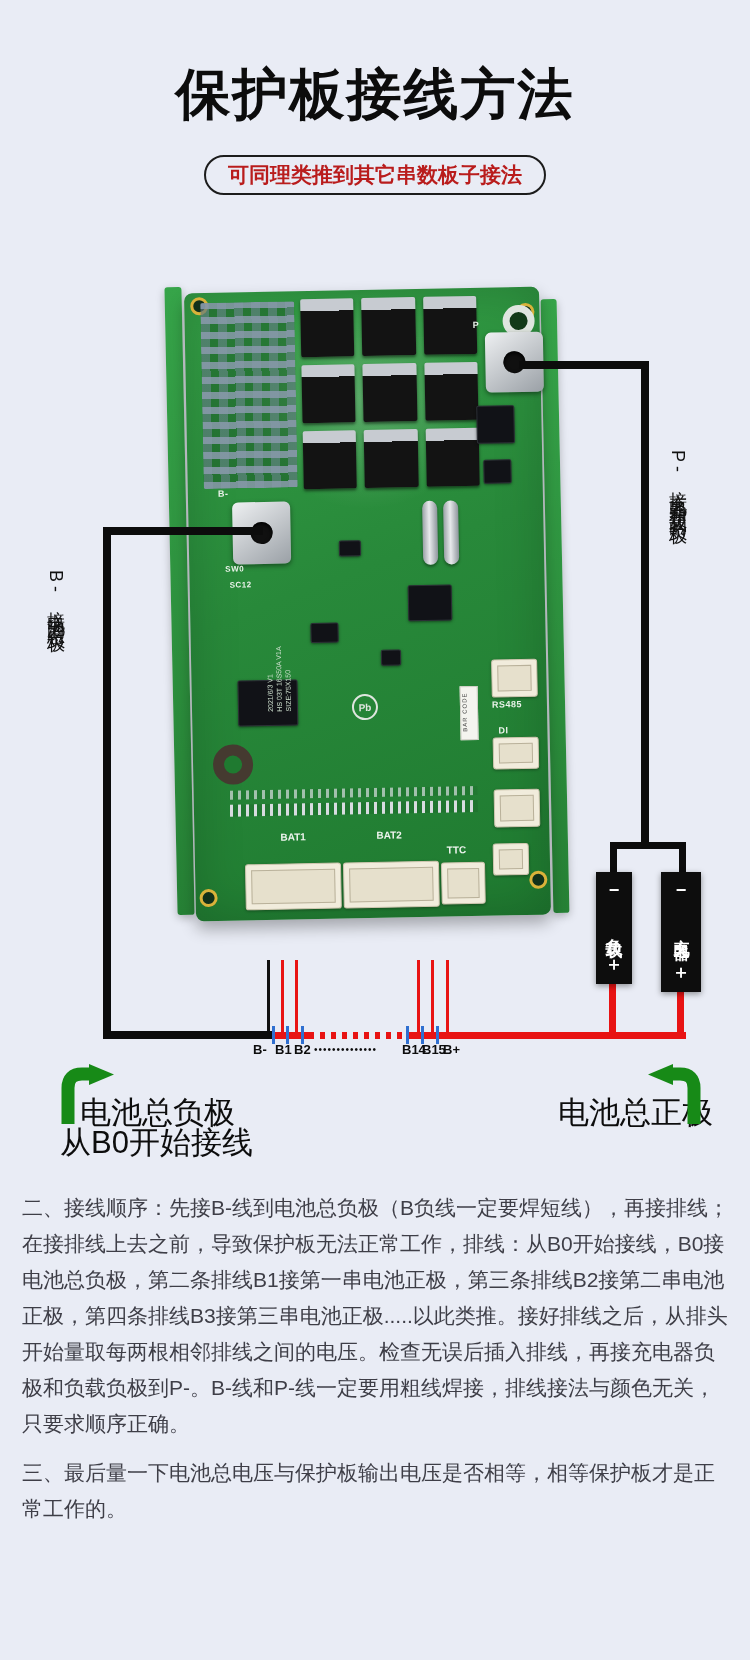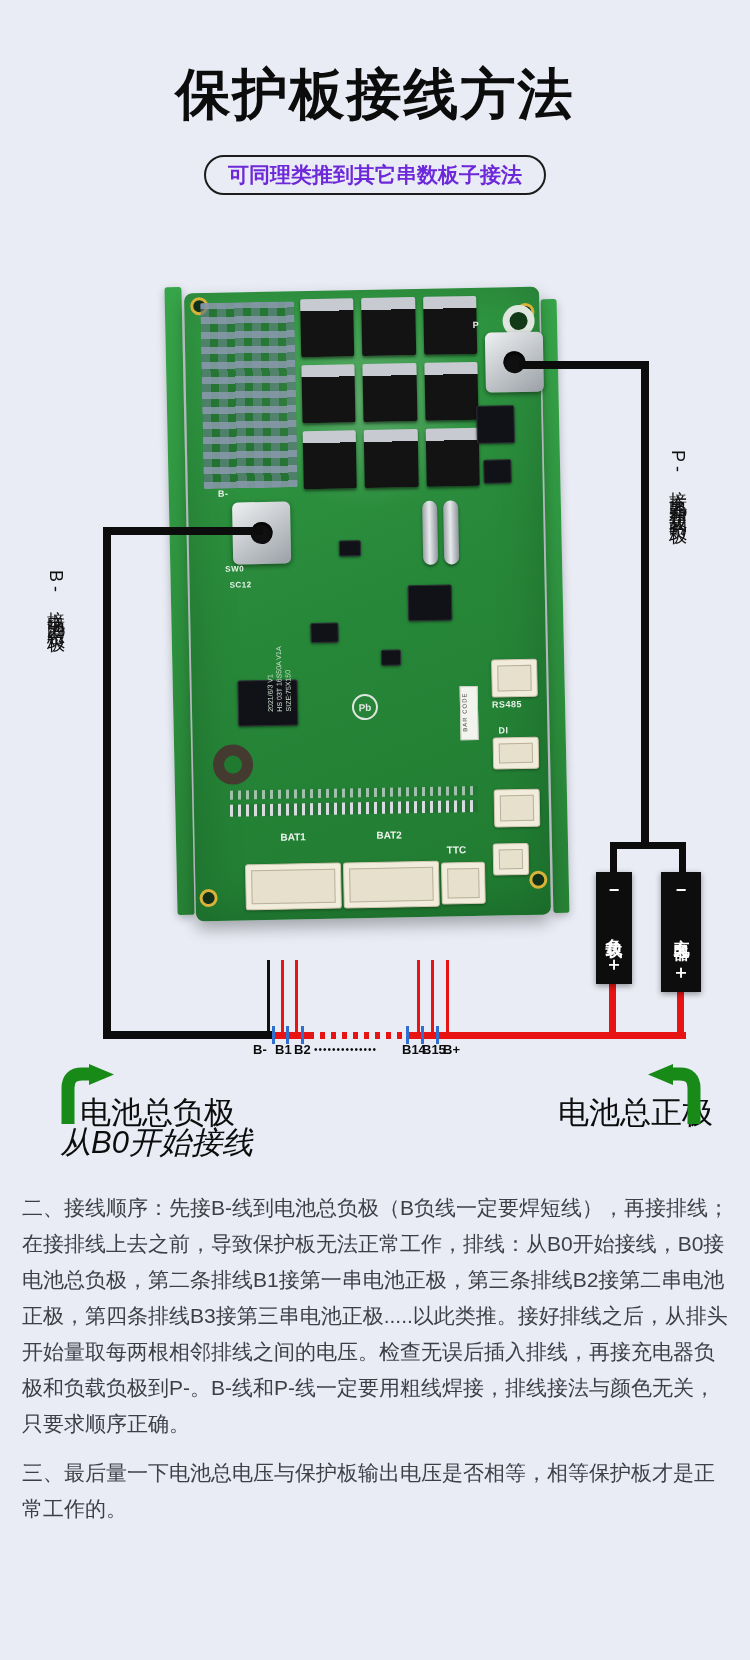--- a/index.html
+++ b/index.html
@@ -3,21 +3,21 @@
 <meta charset="utf-8">
 <style>
   html,body{margin:0;padding:0;background:#e9ecf5;font-family:"Liberation Sans","DejaVu Sans",sans-serif;}
   #page{position:relative;width:750px;height:1660px;background:#e9ecf5;overflow:hidden;}
 
   
   .main-title{position:absolute;top:58px;left:0;width:750px;text-align:center;
     font-size:55px;font-weight:900;color:#0c0c0c;letter-spacing:2px;}
   .subtitle-pill{position:absolute;top:155px;left:50%;transform:translateX(-50%);
     border:2px solid #1c1c1c;border-radius:20px;padding:4px 22px;font-size:21px;
-    color:#6d28d9;white-space:nowrap;font-weight:600;}
+    color:#b91c1c;white-space:nowrap;font-weight:600;}
 
   
   .rail{position:absolute;background:linear-gradient(180deg,#36a449,#268135);border-radius:3px;box-shadow:0 3px 8px rgba(0,0,0,.25);}
   #rail-left{left:171px;top:287px;width:17px;height:628px;transform:rotate(-1.2deg);}
   #rail-right{left:547px;top:299px;width:16px;height:614px;transform:rotate(-1.2deg);}
   #board{position:absolute;left:190px;top:290px;width:355px;height:628px;transform:rotate(-1.1deg);
     background:linear-gradient(160deg,#339e45 0%,#28893a 45%,#1f7a30 100%);
     border-radius:8px;box-shadow:0 8px 16px rgba(0,0,0,.3), inset 0 0 50px rgba(0,0,0,.18);}
   #board .shine{position:absolute;left:60px;top:0;width:240px;height:220px;
     background:radial-gradient(ellipse at center,rgba(255,255,255,.22),rgba(255,255,255,0) 70%);}
@@ -245,21 +245,21 @@
   <div class="pin-label" style="left:443px;">B+</div>
 
   <div class="vnote" id="vnote-left">B-接电池的总负极</div>
   <div class="vnote" id="vnote-right">P-接充电器和负载的负极</div>
 
   <svg class="arrow-svg" style="left:58px;top:1064px;" width="60" height="62" viewBox="0 0 60 62">
     <path d="M10 60 L10 24 Q10 10 24 10 L32 10" fill="none" stroke="#178a17" stroke-width="13"></path>
     <polygon points="31,0 56,10.5 31,21" fill="#178a17"></polygon>
   </svg>
   <div class="foot-text" style="left:80px;top:1092px;">电池总负极</div>
-  <div class="foot-text" style="left:60px;top:1122px;font-style:italic;">从B0开始接线</div>
+  <div class="foot-text" style="left:60px;top:1122px;">从B0开始接线</div>
 
   <div class="foot-text" style="left:518px;top:1092px;margin-left:40px;">电池总正极</div>
   <svg class="arrow-svg" style="left:644px;top:1064px;" width="60" height="62" viewBox="0 0 60 62">
     <path d="M50 60 L50 24 Q50 10 36 10 L28 10" fill="none" stroke="#178a17" stroke-width="13"></path>
     <polygon points="29,0 4,10.5 29,21" fill="#178a17"></polygon>
   </svg>
 
   <div id="instructions">
     <p>二、接线顺序：先接B-线到电池总负极（B负线一定要焊短线），再接排线；在接排线上去之前，导致保护板无法正常工作，排线：从B0开始接线，B0接电池总负极，第二条排线B1接第一串电池正极，第三条排线B2接第二串电池正极，第四条排线B3接第三串电池正极.....以此类推。接好排线之后，从排头开始量取每两根相邻排线之间的电压。检查无误后插入排线，再接充电器负极和负载负极到P-。B-线和P-线一定要用粗线焊接，排线接法与颜色无关，只要求顺序正确。</p>
     <p>三、最后量一下电池总电压与保护板输出电压是否相等，相等保护板才是正常工作的。</p>

